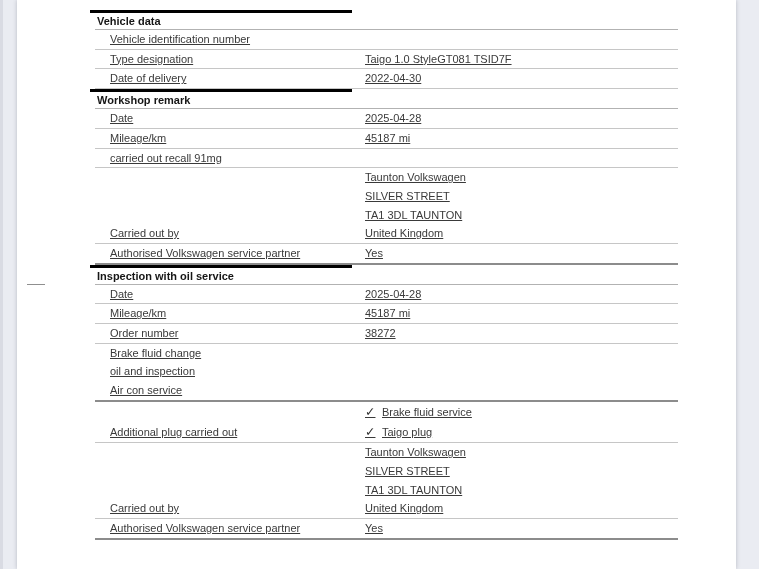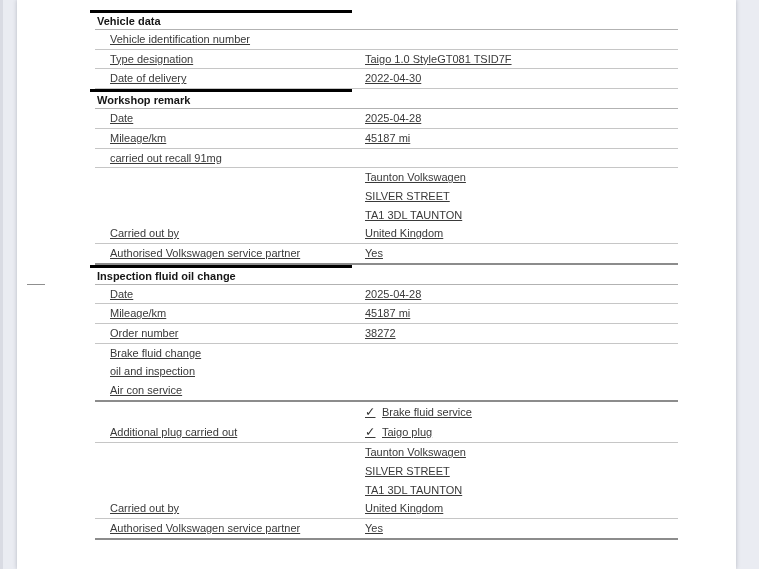--- a/index.html
+++ b/index.html
@@ -103,21 +103,21 @@
           <div class="vline">United Kingdom</div>
         </div>
       </div>
       <div class="row strong">
         <div class="lbl">Authorised Volkswagen service partner</div>
         <div class="val">Yes</div>
       </div>
     </div>
     <div class="section">
       <div class="accent-bar"></div>
-      <div class="section-title">Inspection fluid oil change</div>
+      <div class="section-title">Inspection with oil service</div>
       <div class="row">
         <div class="lbl">Date</div>
         <div class="val">2025-04-28</div>
       </div>
       <div class="row">
         <div class="lbl">Mileage/km</div>
         <div class="val">45187 mi</div>
       </div>
       <div class="row">
         <div class="lbl">Order number</div>

